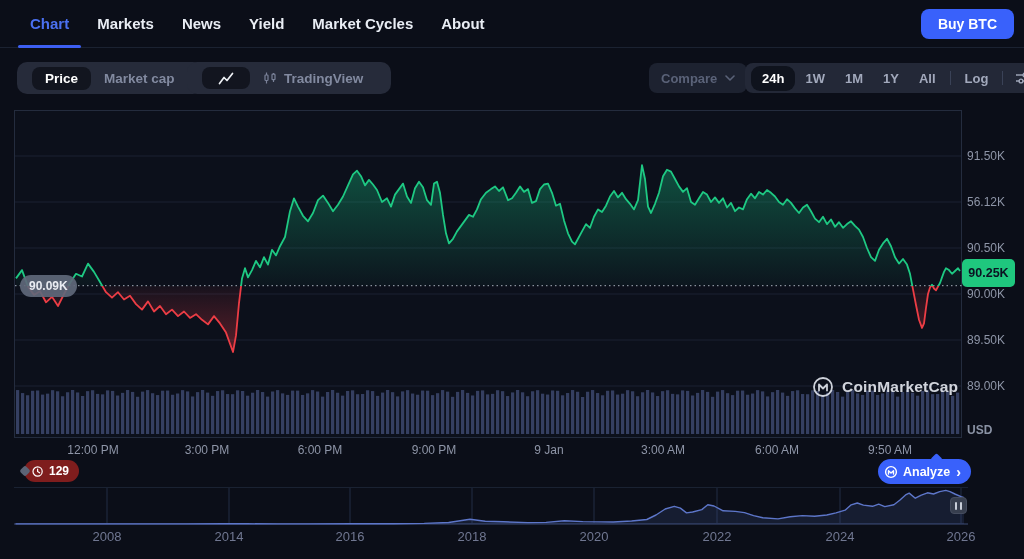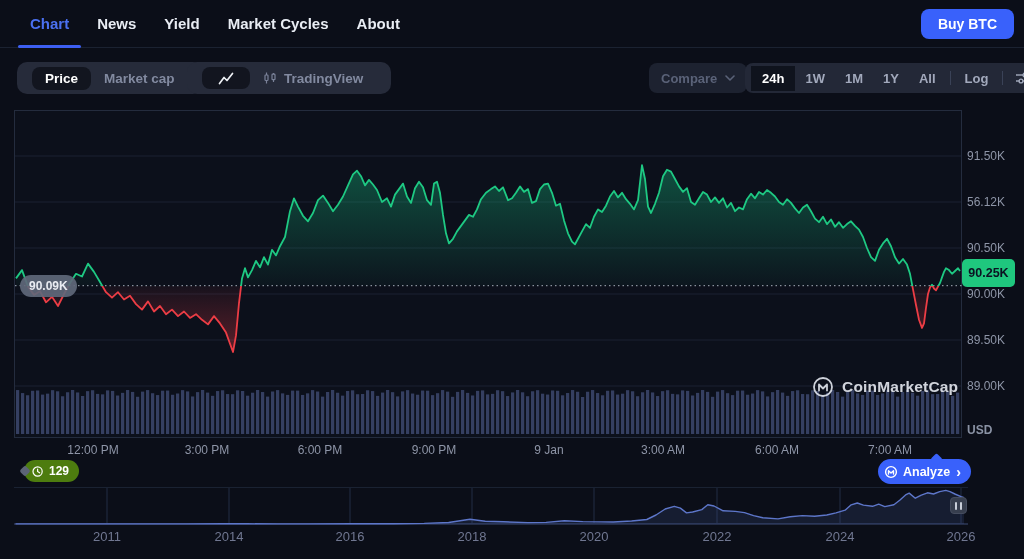--- a/index.html
+++ b/index.html
@@ -15,21 +15,21 @@
   
   .ctl{position:absolute;z-index:5;}
   .seg{display:flex;align-items:center;background:#262b3a;border-radius:10px;padding:15px;top:62px;height:32px;box-sizing:border-box;}
   .seg1{left:17px;}
   .seg2{left:187px;}
   .seg-item{display:flex;align-items:center;gap:6px;padding:4px 13px;border-radius:8px;font-size:13.5px;font-weight:600;color:#828aa0;cursor:pointer;white-space:nowrap;}
   .seg-item.active{background:#12151f;color:#fff;font-weight:700;}
   .seg-item.icon-only{padding:4px 16px;}
   .compare-btn{left:649px;top:63px;display:flex;align-items:center;gap:8px;height:30px;padding:0 12px;border-radius:8px;background:#1d2230;color:#5a6278;font-size:13px;font-weight:700;cursor:pointer;box-sizing:border-box;}
   .ranges{left:745px;top:63px;display:flex;align-items:center;height:30px;padding:0 6px;border-radius:8px;background:#232837;box-sizing:border-box;}
-  .range-item{padding:5px 10px;border-radius:0;font-size:13px;font-weight:600;color:#a2a9bc;cursor:pointer;}
+  .range-item{padding:5px 10px;border-radius:9px;font-size:13px;font-weight:600;color:#a2a9bc;cursor:pointer;}
   .range-item.active{background:#0f131d;color:#fff;font-weight:700;padding:5px 11px;}
   .vdiv{width:1px;height:14px;background:#3a4257;margin:0 4px;}
   .slider-btn{display:flex;align-items:center;padding:0 8px;cursor:pointer;}
   
   .layer{position:absolute;inset:0;pointer-events:none;z-index:2;}
   .layer>*{position:absolute;}
   .y-tick{left:967px;font-size:12px;color:#8e95a7;}
   .y-tick:nth-child(1){top:149px}.y-tick:nth-child(2){top:195px}.y-tick:nth-child(3){top:241px}
   .y-tick:nth-child(4){top:287px}.y-tick:nth-child(5){top:333px}.y-tick:nth-child(6){top:379px}
   .usd-label{left:967px;top:423px;font-size:12px;font-weight:600;color:#8a92a4;}
@@ -40,36 +40,37 @@
   .year-tick{top:529px;width:50px;text-align:center;font-size:13px;color:#707791;}
   .year-tick:nth-child(1){left:82px}.year-tick:nth-child(2){left:204px}.year-tick:nth-child(3){left:325px}
   .year-tick:nth-child(4){left:447px}.year-tick:nth-child(5){left:569px}.year-tick:nth-child(6){left:692px}
   .year-tick:nth-child(7){left:815px}.year-tick:nth-child(8){left:936px}
   .chips{position:absolute;inset:0;z-index:3;pointer-events:none;}
   .chips>*{position:absolute;pointer-events:auto;}
   .price-badge{left:962px;top:259px;width:53px;height:28px;border-radius:5px;background:#1fc77e;color:#0b1222;font-size:12.5px;font-weight:700;display:flex;align-items:center;justify-content:center;}
   .open-pill{left:20px;top:275px;height:22px;padding:0 9px;border-radius:11px;background:rgba(96,104,122,.92);color:#e9ebf1;font-size:12px;font-weight:700;display:flex;align-items:center;}
   .watermark{left:812px;top:376px;display:flex;align-items:center;gap:8px;opacity:.92;}
   .watermark span{color:#e2e5ec;font-size:15.5px;font-weight:700;letter-spacing:.2px;}
-  .history-pill{left:24px;top:460px;height:22px;padding:0 10px 0 7px;border-radius:11px;background:#4d7c0f;color:#fff;font-size:12px;font-weight:700;display:flex;align-items:center;gap:5px;cursor:pointer;}
+  .history-pill{left:24px;top:460px;height:22px;padding:0 10px 0 7px;border-radius:11px;background:#7f1d1d;color:#fff;font-size:12px;font-weight:700;display:flex;align-items:center;gap:5px;cursor:pointer;}
   .history-pill::before{content:"";position:absolute;left:-3px;top:7px;width:8px;height:8px;background:#5c6476;border-radius:2px;transform:rotate(45deg);}
   .analyze-btn{left:878px;top:459px;height:25px;padding:0 10px 0 6px;border-radius:13px;background:#3961fb;color:#fff;font-size:12.5px;font-weight:700;display:flex;align-items:center;gap:5px;cursor:pointer;}
   .analyze-btn::before{content:"";position:absolute;top:-4px;right:30px;width:9px;height:9px;background:#3961fb;border-radius:2px;transform:rotate(45deg);}
   .analyze-chevron{font-size:14px;font-weight:700;margin-left:1px;}
   .brush-handle{left:950px;top:497px;width:17px;height:17px;border-radius:4px;background:#373e4e;border:1px solid #454c5e;display:flex;align-items:center;justify-content:center;gap:3px;cursor:ew-resize;box-sizing:border-box;}
   .brush-handle i{display:block;width:2px;height:8px;background:#c9ced9;border-radius:1px;}
   #plot{position:absolute;inset:0;z-index:1;pointer-events:none;}
 </style>
 </head>
 <body>
 
 <div class="app">
 
   <nav class="nav">
     <div class="tab active">Chart</div>
+    <div class="tab">Markets</div>
     <div class="tab">News</div>
     <div class="tab">Yield</div>
     <div class="tab">Market Cycles</div>
     <div class="tab">About</div>
   </nav>
   <button class="buy-btn">Buy BTC</button>
 
   <div class="ctl seg seg1">
     <div class="seg-item active">Price</div>
     <div class="seg-item">Market cap</div>
@@ -360,24 +361,24 @@
     <div class="y-tick">89.00K</div>
   </div>
   <div class="layer">
     <div class="x-tick">12:00 PM</div>
     <div class="x-tick">3:00 PM</div>
     <div class="x-tick">6:00 PM</div>
     <div class="x-tick">9:00 PM</div>
     <div class="x-tick">9 Jan</div>
     <div class="x-tick">3:00 AM</div>
     <div class="x-tick">6:00 AM</div>
-    <div class="x-tick">7:00 AM</div>
+    <div class="x-tick">9:50 AM</div>
   </div>
   <div class="layer">
-    <div class="year-tick">2011</div>
+    <div class="year-tick">2008</div>
     <div class="year-tick">2014</div>
     <div class="year-tick">2016</div>
     <div class="year-tick">2018</div>
     <div class="year-tick">2020</div>
     <div class="year-tick">2022</div>
     <div class="year-tick">2024</div>
     <div class="year-tick">2026</div>
   </div>
   <div class="layer">
     <div class="usd-label">USD</div>

